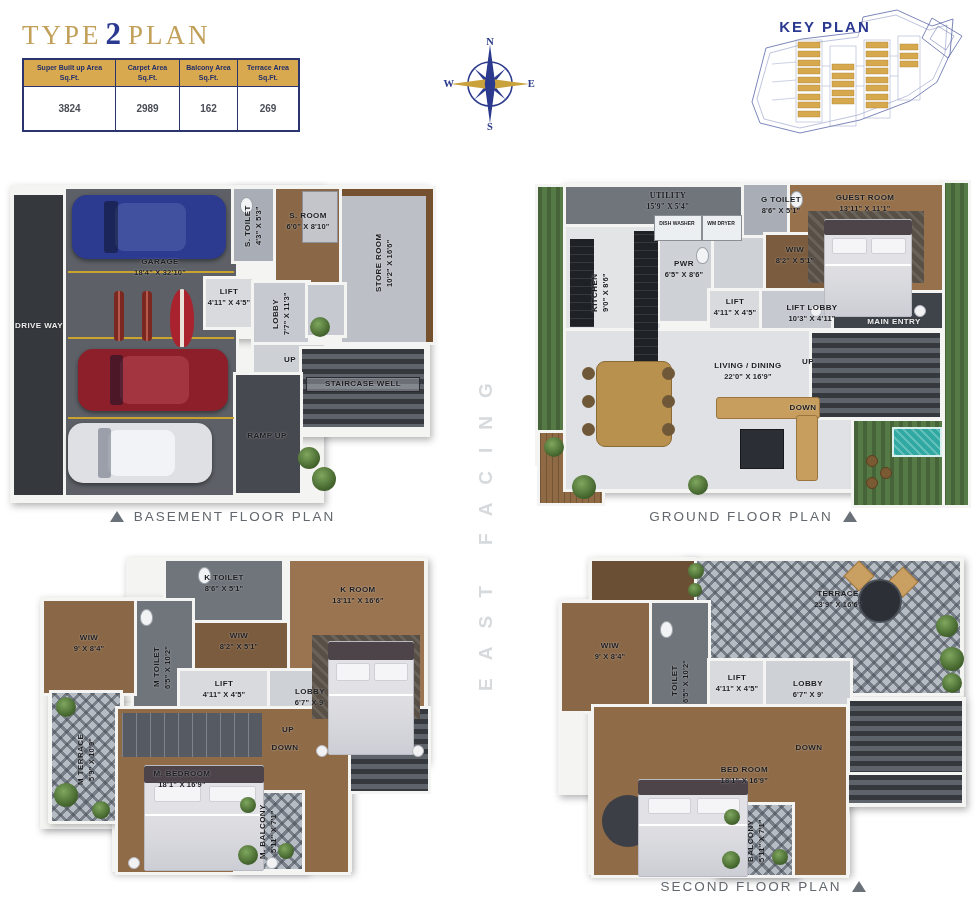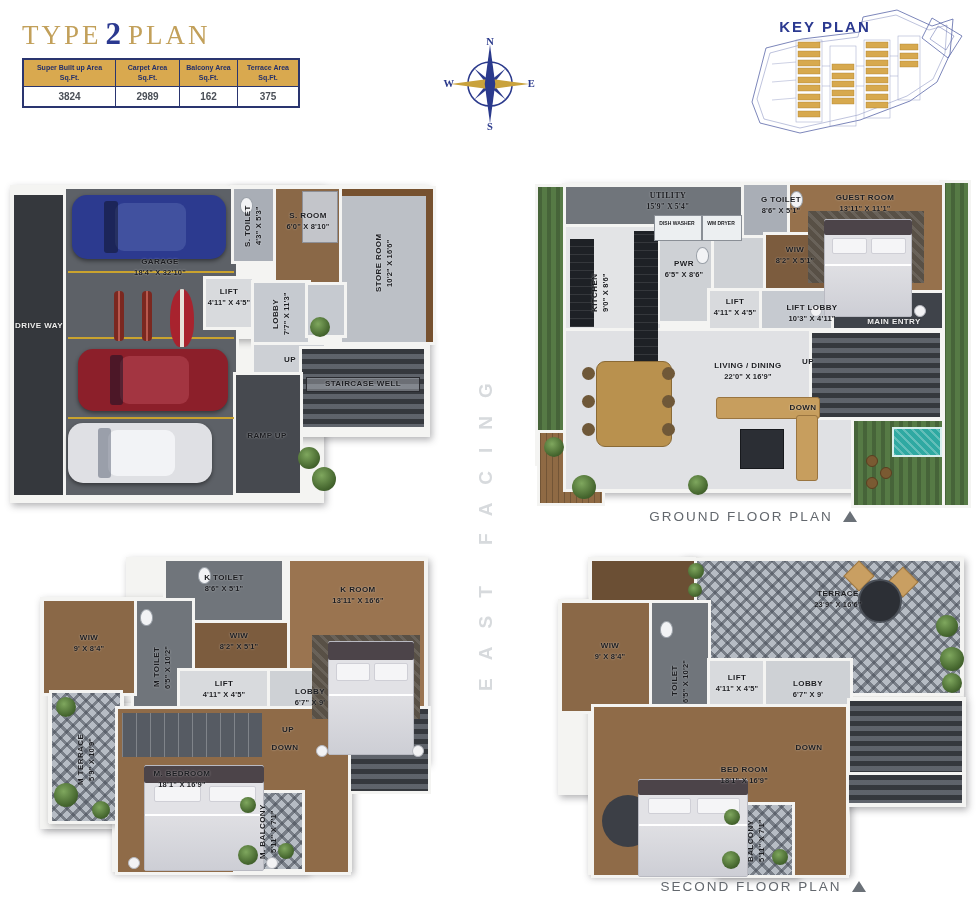--- a/index.html
+++ b/index.html
@@ -3,21 +3,21 @@
 <meta charset="utf-8">
 <style>
   html,body{margin:0;padding:0;background:#ffffff;}
   .canvas{position:relative;width:977px;height:900px;background:#fff;overflow:hidden;font-family:"Liberation Sans",sans-serif;}
 
   
   .title{position:absolute;left:22px;top:16px;font-family:"Liberation Serif",serif;color:#c2a05a;font-size:27px;letter-spacing:3px;}
   .title .t-num{color:#2b3990;font-size:31px;font-weight:700;margin:0 4px;}
   .area-table{position:absolute;left:22px;top:58px;border:2px solid #2a356f;display:grid;grid-template-columns:92px 64px 58px 60px;background:#fff;}
   .at-h{background:#d9a94f;color:#24306a;font-size:7px;font-weight:700;text-align:center;padding:3px 2px;line-height:1.4;border-right:1px solid #2a356f;display:flex;flex-direction:column;justify-content:center;min-height:20px;}
-  .at-v{text-align:center;font-size:10px;color:#4a4f57;font-weight:700;padding:4px 0;border-right:1px solid #2a356f;border-top:1px solid #2a356f;}
+  .at-v{text-align:center;font-size:10px;color:#4a4f57;font-weight:700;padding:16px 0;border-right:1px solid #2a356f;border-top:1px solid #2a356f;}
   .no-r{border-right:none;}
   .compass{position:absolute;left:442px;top:36px;width:96px;height:96px;}
   .keyplan{position:absolute;left:742px;top:6px;width:227px;height:142px;}
 
   
   .facing{position:absolute;left:297px;top:516px;width:380px;height:24px;transform:rotate(-90deg);text-align:center;font-size:19px;font-weight:700;letter-spacing:18px;color:#d7dadd;white-space:nowrap;}
 
   
   .plan{position:absolute;}
   .base{position:absolute;background:#f4f4f2;box-shadow:2px 3px 7px rgba(40,40,45,.35);}
@@ -97,21 +97,21 @@
         <span>Balcony Area</span>
         <span>Sq.Ft.</span>
       </div>
     <div class="at-h no-r">
         <span>Terrace Area</span>
         <span>Sq.Ft.</span>
       </div>
     <div class="at-v">3824</div>
     <div class="at-v">2989</div>
     <div class="at-v">162</div>
-    <div class="at-v no-r">375</div>
+    <div class="at-v no-r">269</div>
   </div>
 
   <svg class="compass" viewBox="0 0 100 100">
     <circle cx="50" cy="50" r="23" stroke="#2b3a8c" fill="none" stroke-width="1.6"></circle>
     <g transform="rotate(45 50 50)" fill="#2b3a8c">
       <polygon points="50,27 52.5,50 50,73 47.5,50"></polygon>
       <polygon points="27,50 50,47.5 73,50 50,52.5"></polygon>
     </g>
     <polygon points="9,50 50,44.5 91,50 50,55.5" fill="#c9a23c"></polygon>
     <polygon points="50,9 55.5,50 50,91 44.5,50" fill="#2b3a8c"></polygon>
@@ -496,20 +496,24 @@
     <div class="rl" style="left:82px;top:208px;width:128px;align-items:flex-end;">
         <span class="rn">BED ROOM</span>
         <span class="rd">18'1" X 16'9"</span>
       </div>
     <div class="rl v" style="left:188px;top:252px;height:64px;">
         <span class="rn">BALCONY</span>
         <span class="rd">5'11" X 7'1"</span>
       </div>
   </div>
 
+  <div class="caption" style="left:10px;top:509px;width:425px;">
+    <span class="tri"></span>
+    <span>BASEMENT FLOOR PLAN</span>
+  </div>
   <div class="caption" style="left:538px;top:509px;width:430px;">
     <span>GROUND FLOOR PLAN</span>
     <span class="tri"></span>
   </div>
   <div class="caption" style="left:558px;top:879px;width:410px;">
     <span>SECOND FLOOR PLAN</span>
     <span class="tri"></span>
   </div>
 
 </div>

